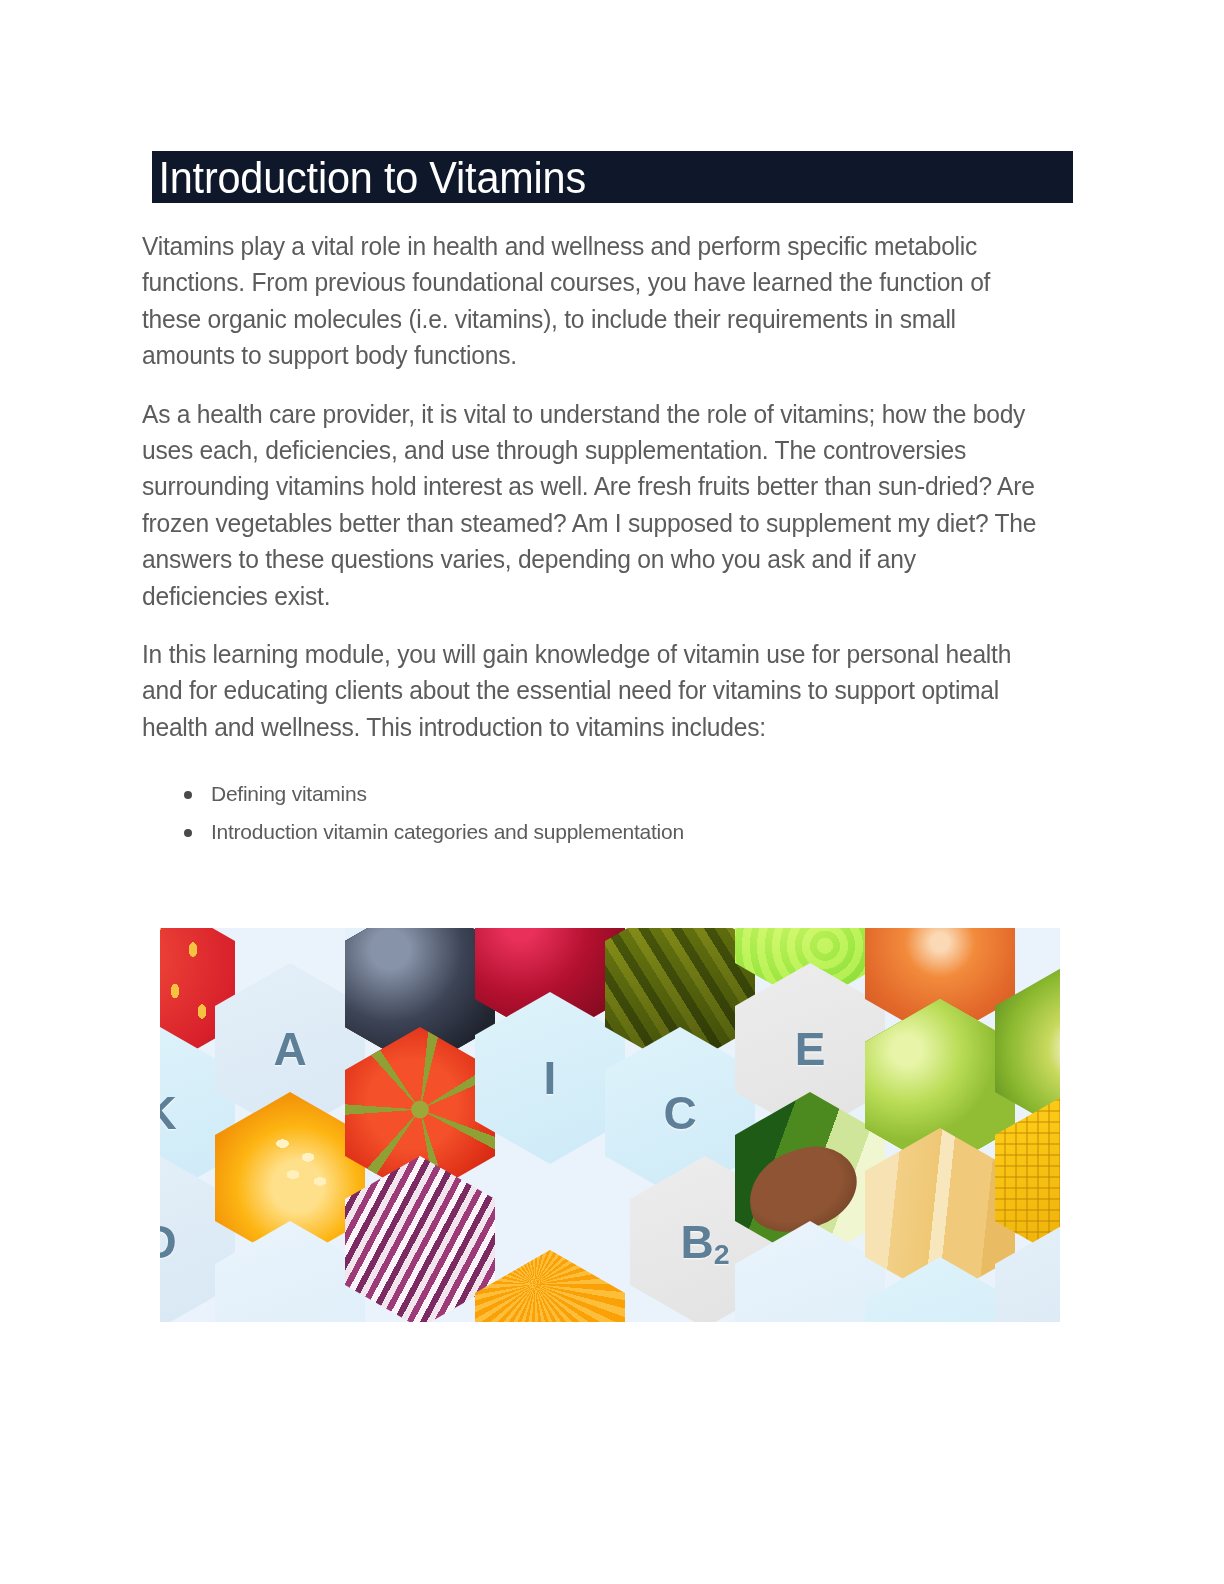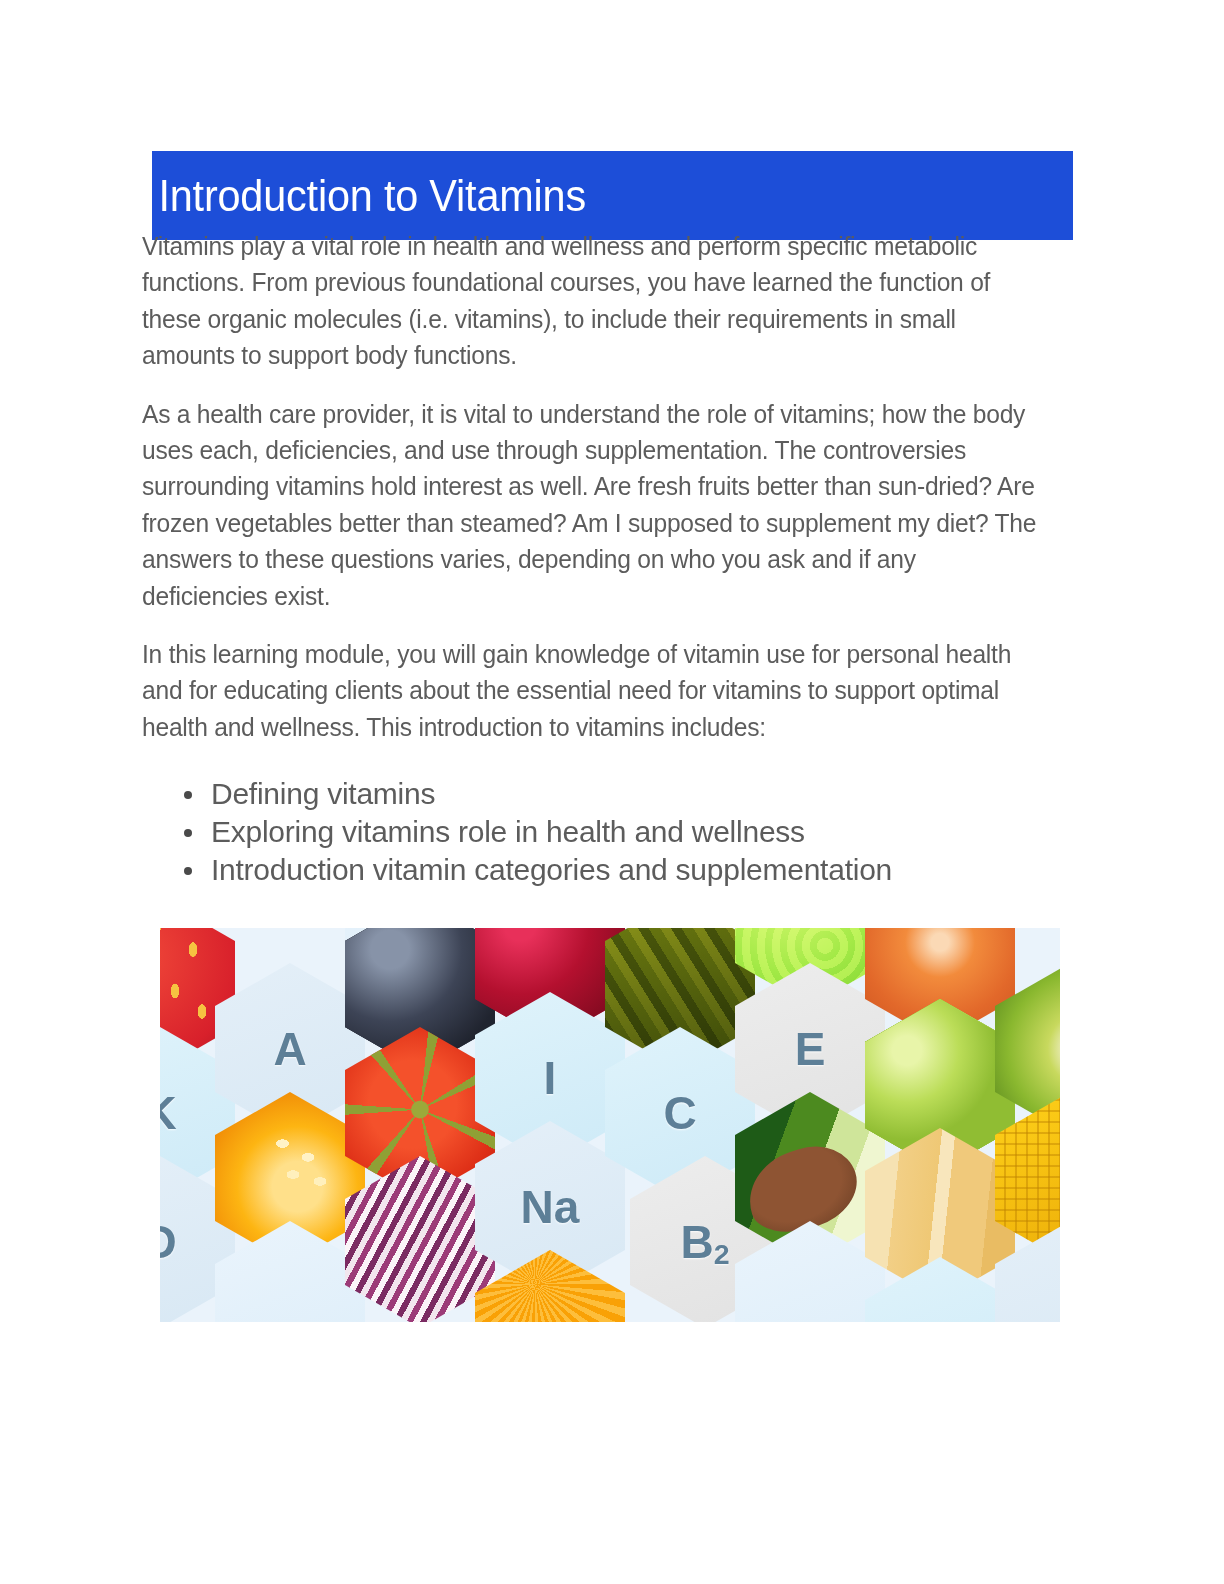--- a/index.html
+++ b/index.html
@@ -21,22 +21,22 @@
     inset: 0;
     background: #ffffff;
   }
 
   
   .title-banner {
     position: absolute;
     left: 152px;
     top: 151px;
     width: 921px;
-    height: 89px;
-    background: #1d4ed8;
+    height: 52px;
+    background: #0f172a;
     display: flex;
     align-items: center;
   }
   .title-text {
     color: #ffffff;
     font-family: "Liberation Sans", sans-serif;
     font-size: 45px;
     font-weight: 400;
     letter-spacing: -0.2px;
     line-height: 1;
@@ -67,21 +67,21 @@
   p.para:last-child { margin-bottom: 0; }
 
   ul.bullets {
     margin: 30px 0 0 0;
     padding: 0 0 0 69px;
     list-style: none;
     color: #5C5C5C;
   }
   ul.bullets li {
     position: relative;
-    font-size: 30px;
+    font-size: 21px;
     line-height: 38px;
     letter-spacing: -0.25px;
     color: #5C5C5C;
     font-family: "Liberation Sans", sans-serif;
   }
   ul.bullets li::before {
     content: "";
     position: absolute;
     left: -27px;
     top: 16px;
@@ -255,21 +255,20 @@
   </div>
 
   <div class="body-wrap">
 
     <p class="para">Vitamins play a vital role in health and wellness and perform specific metabolic functions. From previous foundational courses, you have learned the function of these organic molecules (i.e. vitamins), to include their requirements in small amounts to support body functions.</p>
     <p class="para">As a health care provider, it is vital to understand the role of vitamins; how the body uses each, deficiencies, and use through supplementation. The controversies surrounding vitamins hold interest as well. Are fresh fruits better than sun-dried? Are frozen vegetables better than steamed? Am I supposed to supplement my diet? The answers to these questions varies, depending on who you ask and if any deficiencies exist.</p>
     <p class="para">In this learning module, you will gain knowledge of vitamin use for personal health and for educating clients about the essential need for vitamins to support optimal health and wellness. This introduction to vitamins includes:</p>
 
     <ul class="bullets">
       <li>Defining vitamins</li>
-      <li>Exploring vitamins role in health and wellness</li>
       <li>Introduction vitamin categories and supplementation</li>
     </ul>
   </div>
 
   <div class="collage">
     <div class="hexlayer">
 
       <div class="hex f-strawberry" style="left:-75px; top:-30px;"></div>
       <div class="hex pale-b" style="left:-75px; top:99px;">
         <span class="glyph">K</span>
@@ -286,23 +285,20 @@
 
       <div class="hex pale-c" style="left:185px; top:-94px;"></div>
       <div class="hex f-blueberry" style="left:185px; top:-30px;"></div>
       <div class="hex f-tomato" style="left:185px; top:99px;"></div>
       <div class="hex f-onion" style="left:185px; top:228px;"></div>
 
       <div class="hex f-raspberry" style="left:315px; top:-58px;"></div>
       <div class="hex pale-b" style="left:315px; top:64px;">
         <span class="glyph">I</span>
       </div>
-      <div class="hex pale-a" style="left:315px; top:193px;">
-        <span class="glyph">Na</span>
-      </div>
       <div class="hex f-orange" style="left:315px; top:322px;"></div>
 
       <div class="hex f-pineapple" style="left:445px; top:-30px;"></div>
       <div class="hex pale-b" style="left:445px; top:99px;">
         <span class="glyph">C</span>
       </div>
       <div class="hex gray" style="left:470px; top:228px;">
         <span class="glyph"><span>B</span><sub>2</sub></span>
       </div>
 

